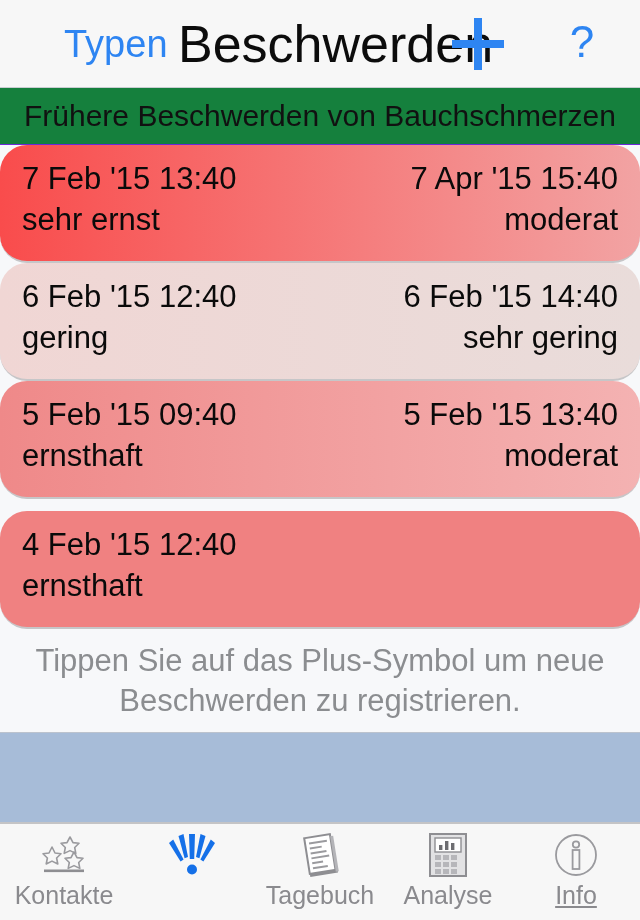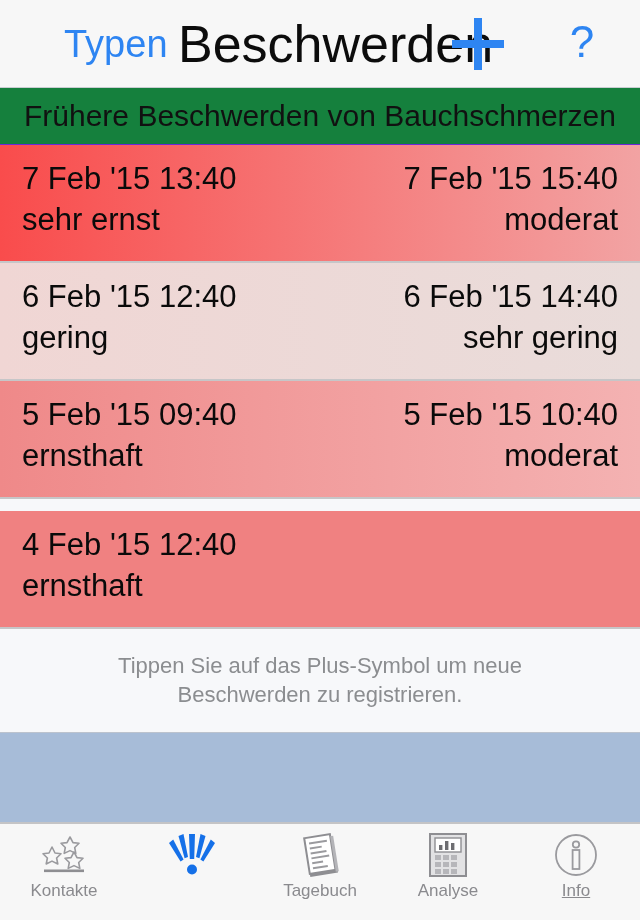--- a/index.html
+++ b/index.html
@@ -99,20 +99,21 @@
     background: #f7f8fa;
     overflow: hidden;
   }
   .row {
     position: relative;
     height: 118px;
     box-sizing: border-box;
     border-bottom: 2px solid #c6c6c8;
     padding: 16px 22px 0 22px;
     cursor: pointer;
+    border-radius: 27px;
   }
   .row-line {
     display: flex;
     justify-content: space-between;
     align-items: baseline;
     line-height: 1.18;
   }
   .row-line .cell {
     font-size: 31px;
     color: #0a0a0a;
@@ -129,21 +130,21 @@
     background: #f7f8fa;
     display: flex;
     flex-direction: column;
     align-items: center;
     justify-content: center;
     text-align: center;
     padding: 0 24px;
     border-bottom: 1px solid #bcc3ce;
   }
   .hint span {
-    font-size: 22px;
+    font-size: 31px;
     color: #8b8d90;
     line-height: 1.28;
     white-space: nowrap;
   }
 
   
   .blue-block {
     height: 97px;
     background: #a7bcd8;
     border-bottom: 1px solid #b9bcc0;
@@ -171,21 +172,21 @@
   }
   .tab-icon {
     height: 48px;
     width: 56px;
     display: flex;
     align-items: center;
     justify-content: center;
   }
   .tab-label {
     margin-top: 2px;
-    font-size: 17px;
+    font-size: 25px;
     color: #8a8a8e;
     white-space: nowrap;
   }
   .tab.active .tab-label { color: #1570e8; }
 </style>
 </head>
 <body>
 
 <div class="phone">
 
@@ -201,21 +202,21 @@
     <div class="nav-help">?</div>
   </div>
 
   <div class="section-header">Frühere Beschwerden von Bauchschmerzen</div>
 
   <div class="list">
 
     <div class="row" style="background: linear-gradient(to right, rgb(249, 76, 76) 0%, rgb(242, 163, 163) 100%);">
       <div class="row-line">
         <span class="cell left">7 Feb '15 13:40</span>
-        <span class="cell right">7 Feb '15 15:40</span>
+        <span class="cell right">7 Apr '15 15:40</span>
       </div>
       <div class="row-line second">
         <span class="cell left">sehr ernst</span>
         <span class="cell right">moderat</span>
       </div>
     </div>
 
     <div class="row" style="background: linear-gradient(to right, rgb(240, 214, 212) 0%, rgb(233, 220, 218) 100%);">
       <div class="row-line">
         <span class="cell left">6 Feb '15 12:40</span>
@@ -223,21 +224,21 @@
       </div>
       <div class="row-line second">
         <span class="cell left">gering</span>
         <span class="cell right">sehr gering</span>
       </div>
     </div>
 
     <div class="row" style="background: linear-gradient(to right, rgb(239, 137, 137) 0%, rgb(244, 178, 178) 100%);">
       <div class="row-line">
         <span class="cell left">5 Feb '15 09:40</span>
-        <span class="cell right">5 Feb '15 10:40</span>
+        <span class="cell right">5 Feb '15 13:40</span>
       </div>
       <div class="row-line second">
         <span class="cell left">ernsthaft</span>
         <span class="cell right">moderat</span>
       </div>
     </div>
 
     <div class="row" style="background: linear-gradient(to right, rgb(240, 129, 129) 0%, rgb(240, 129, 129) 100%); margin-top: 12px;">
       <div class="row-line">
         <span class="cell left">4 Feb '15 12:40</span>

